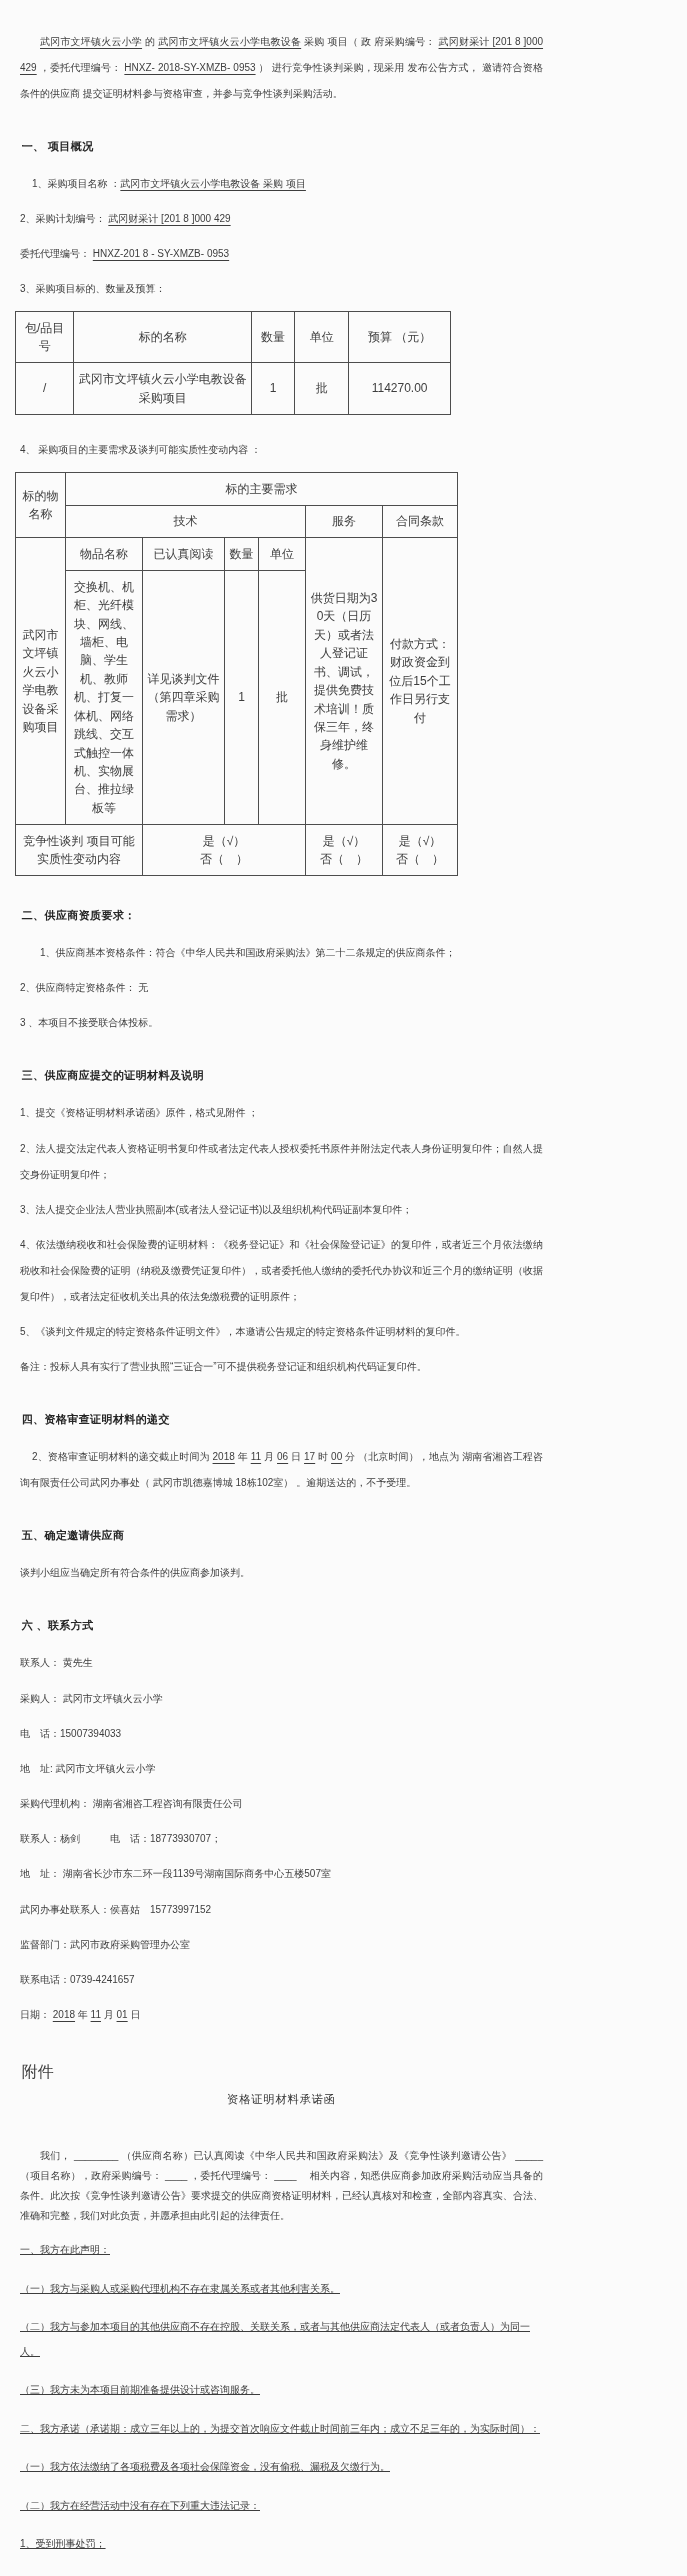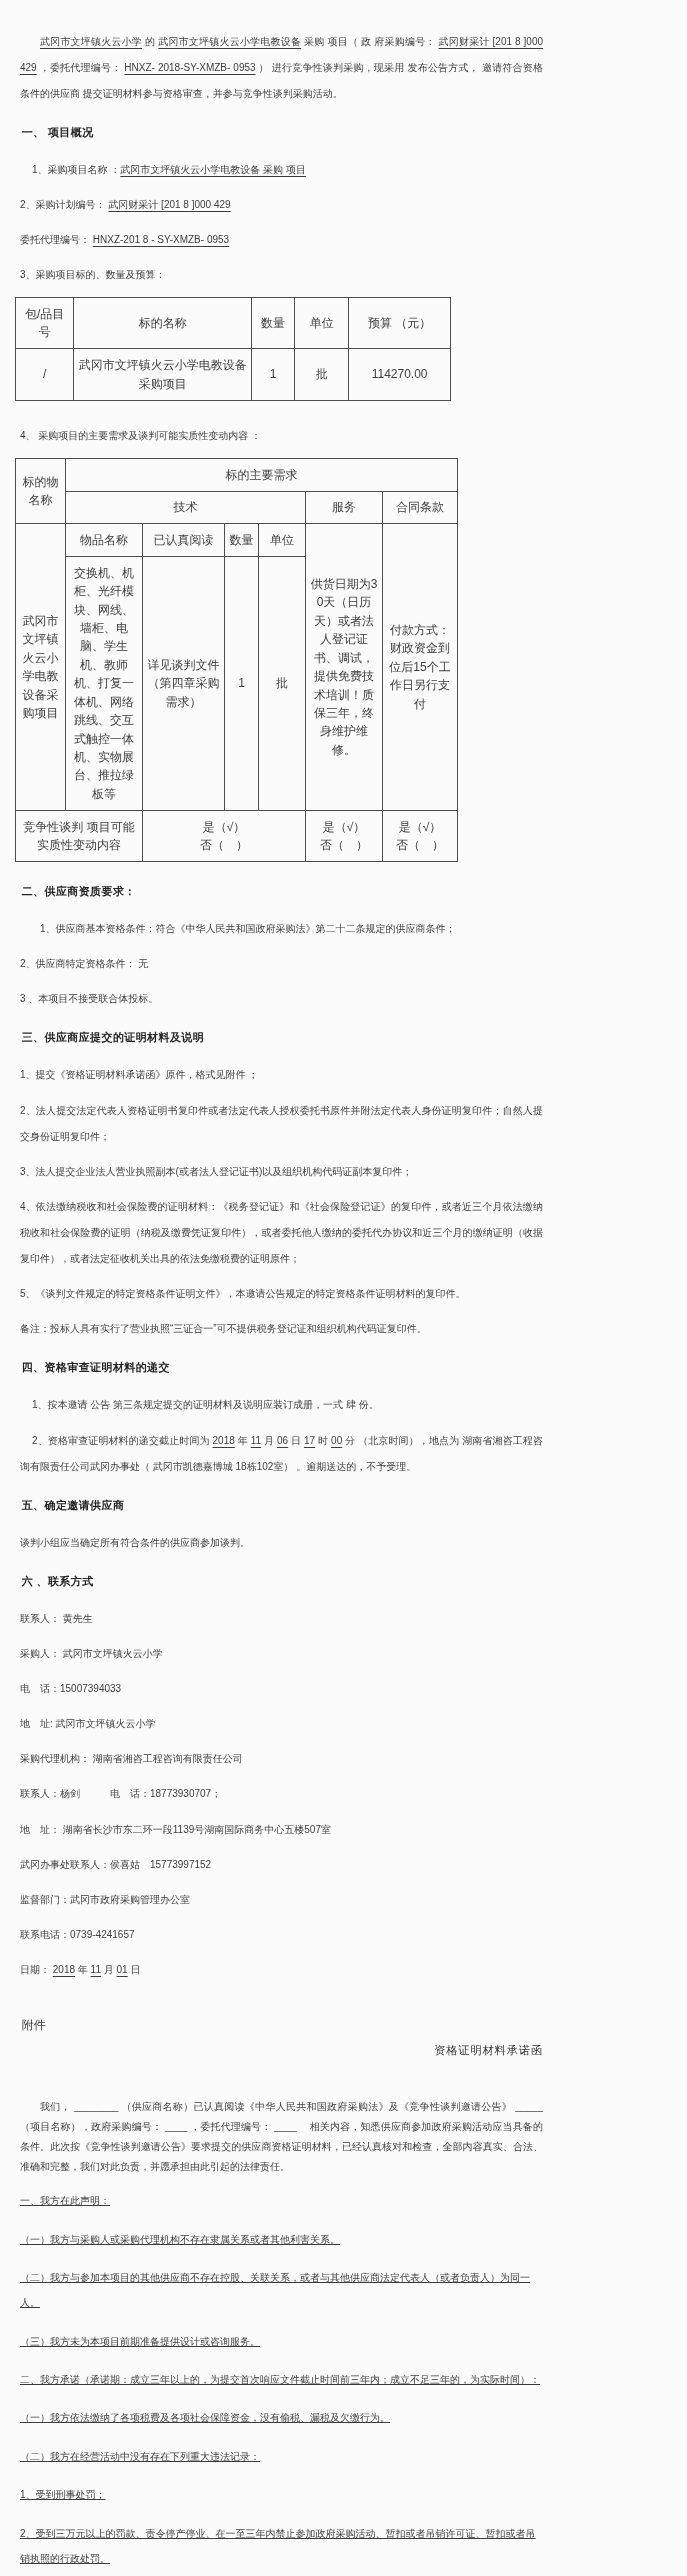--- a/index.html
+++ b/index.html
@@ -28,41 +28,41 @@
     font-size:11px;
     font-weight:bold;
     color:#262626;
     margin:22px 0 17px 1.7px;
     letter-spacing:0.4px;
   }
   .u{
     text-decoration:underline;
     text-underline-offset:2.5px;
   }
-  .gap-lg{margin-top:18px;}
+  .gap-lg{margin-top:32px;}
   table{
     border-collapse:collapse;
     margin:3.4px 0 22px -5px;
     table-layout:fixed;
   }
   td{
     border:0.8px solid #4d4d4d;
     font-size:12px;
     line-height:18.4px;
     padding:6.7px 4.2px;
     text-align:center;
     vertical-align:middle;
     word-break:break-all;
     color:#3d3d3d;
   }
   .tbl1{width:436px;}
   .tbl2{width:442px;}
-  .attach-label{font-size:12px;margin:34px 0 5px 1.7px;}
+  .attach-label{font-size:16px;margin:34px 0 5px 1.7px;}
   .center-title{
-    text-align:right;
+    text-align:center;
     font-size:11.3px;
     color:#333;
     margin:8.4px 0 39px 0;
     letter-spacing:0.8px;
   }
   .letter-p{
     font-size:10px;
     line-height:20px;
     margin:0 0 11.7px 0;
     text-align:justify;
@@ -170,21 +170,20 @@
 
   <div class="h gap-lg">三、供应商应提交的证明材料及说明</div>
   <p class="p">1、提交《资格证明材料承诺函》原件，格式见附件 ；</p>
   <p class="p">2、法人提交法定代表人资格证明书复印件或者法定代表人授权委托书原件并附法定代表人身份证明复印件；自然人提交身份证明复印件；</p>
   <p class="p">3、法人提交企业法人营业执照副本(或者法人登记证书)以及组织机构代码证副本复印件；</p>
   <p class="p">4、依法缴纳税收和社会保险费的证明材料：《税务登记证》和《社会保险登记证》的复印件，或者近三个月依法缴纳税收和社会保险费的证明（纳税及缴费凭证复印件），或者委托他人缴纳的委托代办协议和近三个月的缴纳证明（收据复印件），或者法定征收机关出具的依法免缴税费的证明原件；</p>
   <p class="p">5、《谈判文件规定的特定资格条件证明文件》，本邀请公告规定的特定资格条件证明材料的复印件。</p>
   <p class="p">备注：投标人具有实行了营业执照“三证合一”可不提供税务登记证和组织机构代码证复印件。</p>
 
   <div class="h gap-lg">四、资格审查证明材料的递交</div>
-  <p class="p ind1">1、按本邀请 公告 第三条规定提交的证明材料及说明应装订成册，一式 肆 份。</p>
   <p class="p ind1"><span>2、资格审查证明材料的递交截止时间为 </span><span class="u">2018</span><span> 年 </span><span class="u">11</span><span> 月 </span><span class="u">06</span><span> 日 </span><span class="u">17</span><span> 时 </span><span class="u">00</span><span> 分 （北京时间），地点为 湖南省湘咨工程咨询有限责任公司武冈办事处（ 武冈市凯德嘉博城 18栋102室） 。逾期送达的，不予受理。</span></p>
 
   <div class="h gap-lg">五、确定邀请供应商</div>
   <p class="p">谈判小组应当确定所有符合条件的供应商参加谈判。</p>
 
   <div class="h gap-lg">六 、联系方式</div>
   <p class="p">联系人： 黄先生</p>
   <p class="p">采购人： 武冈市文坪镇火云小学</p>
   <p class="p">电　话：15007394033</p>
   <p class="p">地　址: 武冈市文坪镇火云小学</p>

